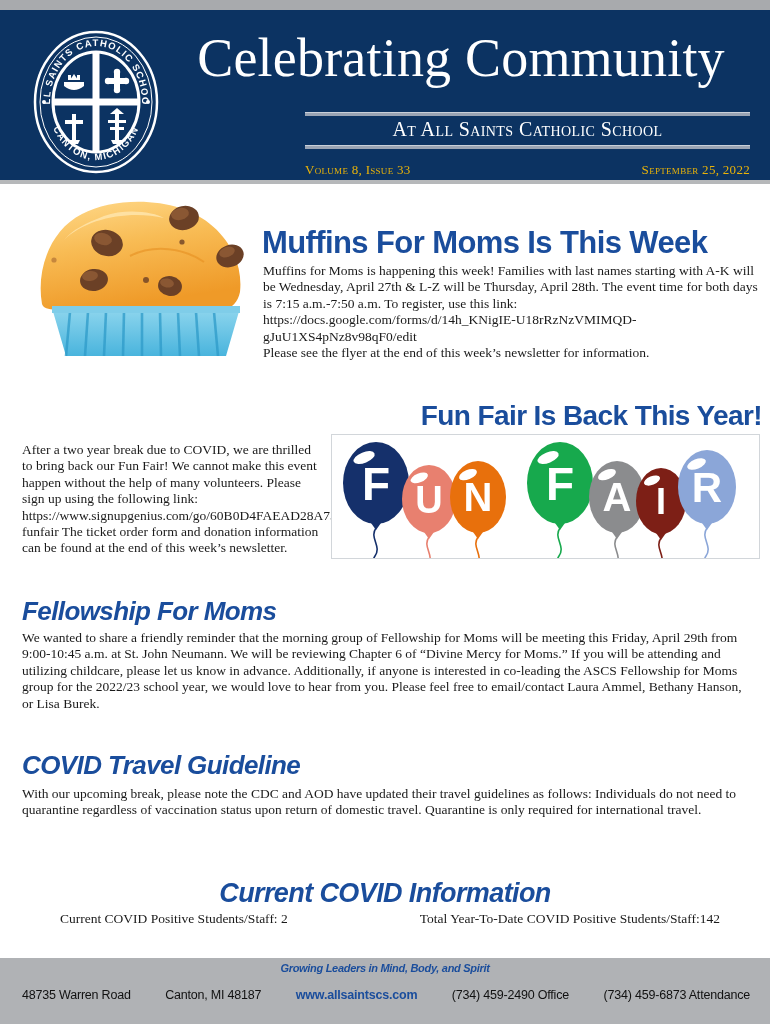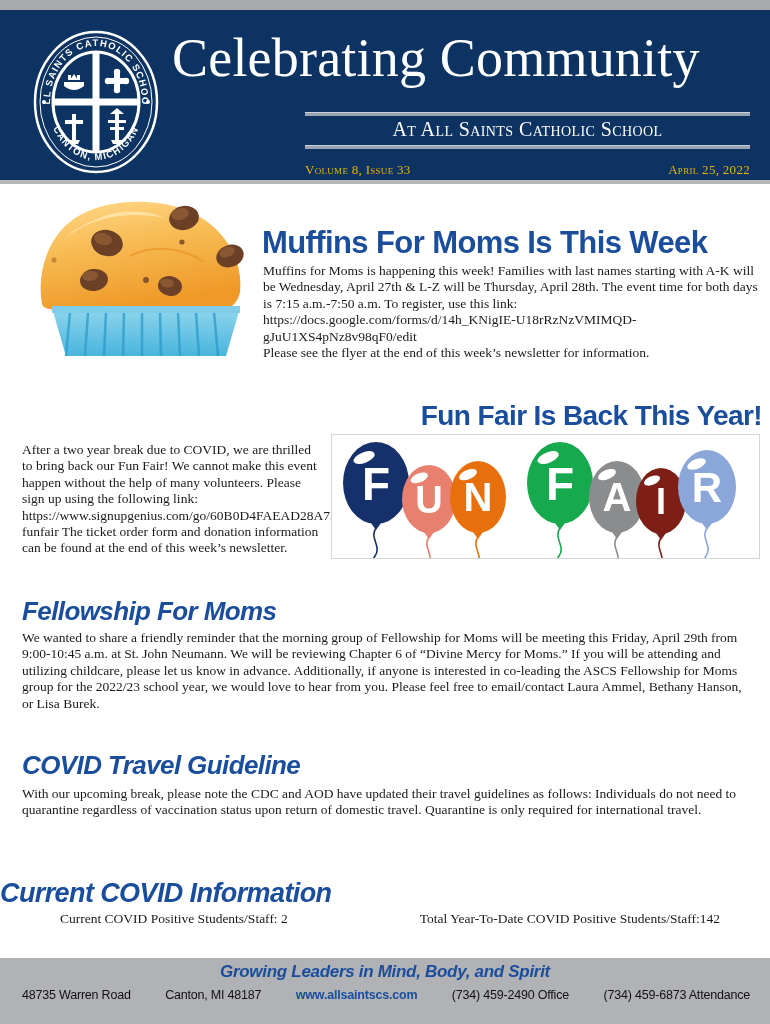--- a/index.html
+++ b/index.html
@@ -47,21 +47,21 @@
     left: 28px;
     width: 136px;
     height: 148px;
   }
 
   .masthead-title {
     position: absolute;
     left: 172px;
     top: 18px;
     width: 578px;
-    text-align: left;
+    text-align: center;
     color: #ffffff;
     font-family: "Liberation Serif", "DejaVu Serif", serif;
     font-size: 54px;
     line-height: 60px;
     letter-spacing: 0.2px;
     white-space: nowrap;
   }
 
   .masthead-sub-wrap {
     position: absolute;
@@ -195,21 +195,21 @@
     top: 786px;
     width: 730px;
   }
 
   
   .covid-head {
     position: absolute;
     left: 0;
     top: 878px;
     width: 770px;
-    text-align: left;
+    text-align: center;
     font-size: 27px;
     line-height: 31px;
   }
   .covid-row1 {
     position: absolute;
     left: 60px;
     top: 911px;
     width: 660px;
     display: flex;
     justify-content: space-between;
@@ -240,21 +240,21 @@
   .footer-tagline {
     position: absolute;
     left: 0;
     top: 4px;
     width: 770px;
     text-align: center;
     color: #1a4d9c;
     font-family: "Liberation Sans", "DejaVu Sans", sans-serif;
     font-style: italic;
     font-weight: bold;
-    font-size: 17px;
+    font-size: 11px;
     letter-spacing: -0.3px;
   }
   .footer-info {
     position: absolute;
     left: 22px;
     top: 30px;
     width: 728px;
     display: flex;
     align-items: baseline;
     justify-content: space-between;
@@ -332,21 +332,21 @@
     <div class="masthead-title">Celebrating Community</div>
 
     <div class="masthead-sub-wrap">
       <div class="rule-top"></div>
       <div class="masthead-sub">At All Saints Catholic School</div>
       <div class="rule-bot"></div>
     </div>
 
     <div class="masthead-meta">
       <span>Volume 8, Issue 33</span>
-      <span>April 25, 2022</span>
+      <span>September 25, 2022</span>
     </div>
   </div>
   <div class="masthead-underline"></div>
 
   <div class="muffin-img">
     <svg viewBox="0 0 228 160" width="228" height="160" aria-hidden="true">
       <defs>
         <linearGradient id="muffTop" x1="0" y1="0" x2="0.3" y2="1">
           <stop offset="0%" stop-color="#ffd98a"></stop>
           <stop offset="45%" stop-color="#f8bc55"></stop>

